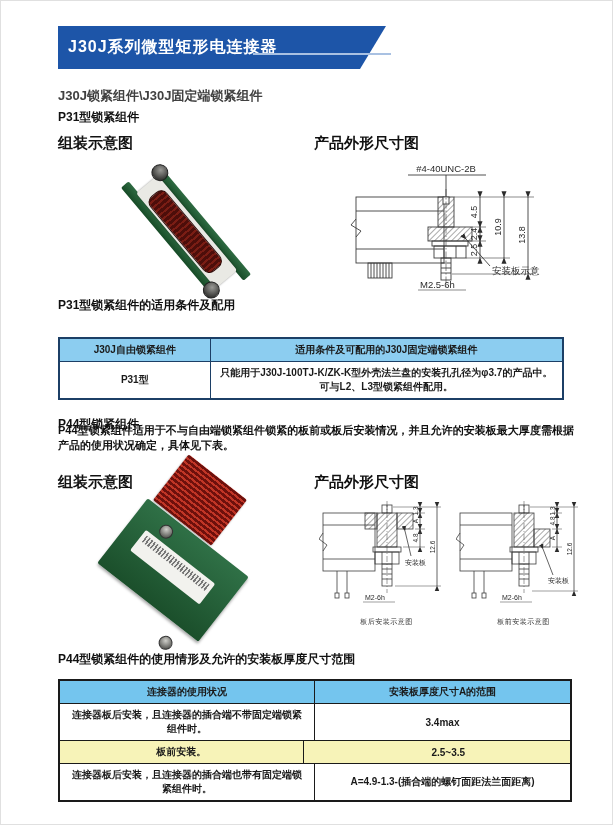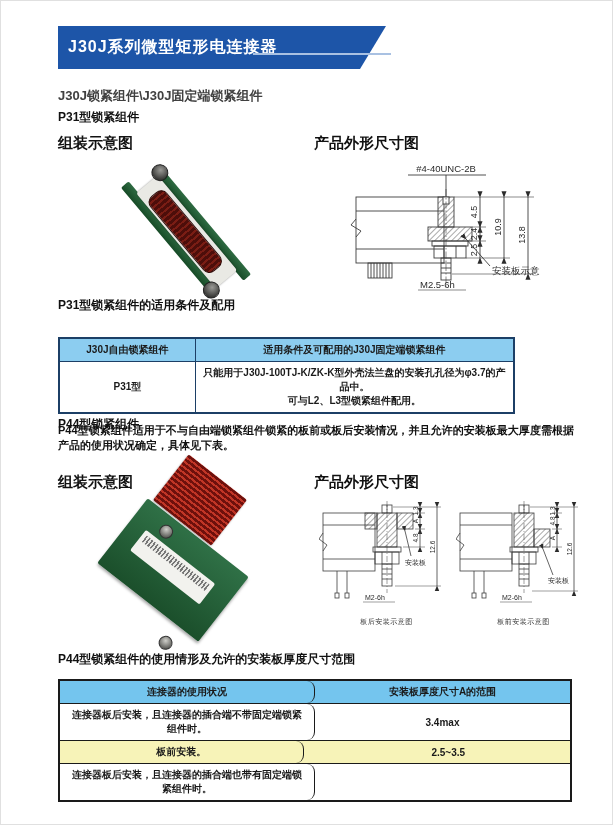--- a/index.html
+++ b/index.html
@@ -27,39 +27,39 @@
   .sec-heading{position:absolute;left:57px;top:86px;color:#404040;font-weight:bold;font-size:13px;}
   .sub-heading{position:absolute;font-weight:bold;font-size:12px;color:#111;}
   .fig-label{position:absolute;font-weight:bold;font-size:15px;color:#111;}
 
   .para{
     position:absolute;left:57px;top:422px;width:516px;
     font-size:11px;font-weight:bold;line-height:15px;color:#111;text-align:justify;
   }
 
   
-  .t1{position:absolute;left:57px;top:336px;width:457px;border:2px solid #1c3f66;box-sizing:border-box;background:#fff;}
+  .t1{position:absolute;left:57px;top:336px;width:506px;border:2px solid #1c3f66;box-sizing:border-box;background:#fff;}
   .t1 .tr{display:flex;}
   .t1 .hdr{background:#8ccdf0;border-bottom:1px solid #1c3f66;}
   .t1 .c1{width:30%;border-right:1px solid #1c3f66;box-sizing:border-box;}
   .t1 .c2{width:70%;box-sizing:border-box;}
   .t1 .cell{display:flex;flex-direction:column;align-items:center;justify-content:center;
     text-align:center;font-size:10px;font-weight:bold;padding:4px 6px;min-height:18px;}
   .t1 .hdr .cell{min-height:16px;}
 
   
   .t2{position:absolute;left:57px;top:678px;width:514px;border:2px solid #1a1a1a;box-sizing:border-box;background:#fff;}
   .t2 .tr{display:flex;border-bottom:1px solid #1a1a1a;}
   .t2 .tr:last-child{border-bottom:none;}
   .t2 .hdr{background:#74c5ee;}
   .t2 .yellow{background:#f7f3b8;gap:23px;}
   .t2 .c1{width:50%;border-right:1px solid #1a1a1a;box-sizing:border-box;}
   .t2 .c2{width:50%;box-sizing:border-box;}
   .t2 .cell{display:flex;align-items:center;justify-content:center;text-align:center;
-    font-size:10px;font-weight:bold;padding:4px 8px;min-height:19px;border-radius:8px;}
+    font-size:10px;font-weight:bold;padding:4px 8px;min-height:19px;}
 
   
   .photo1{position:absolute;left:105px;top:150px;width:160px;height:160px;}
   .photo1 .asm{
     position:absolute;left:5px;top:58px;width:150px;height:44px;
     transform:rotate(50deg);
   }
   .photo1 .rail{position:absolute;background:linear-gradient(#2e6b42,#174b27);border-radius:2px;}
   .photo1 .railA{left:18px;top:0;width:132px;height:10px;}
   .photo1 .railB{left:0;top:34px;width:132px;height:10px;}
@@ -318,16 +318,17 @@
     <div class="tr">
       <div class="cell c1">连接器板后安装，且连接器的插合端不带固定端锁紧组件时。</div>
       <div class="cell c2">3.4max</div>
     </div>
     <div class="tr yellow">
       <div class="cell c1">板前安装。</div>
       <div class="cell c2">2.5~3.5</div>
     </div>
     <div class="tr">
       <div class="cell c1">连接器板后安装，且连接器的插合端也带有固定端锁紧组件时。</div>
+      <div class="cell c2">A=4.9-1.3-(插合端的螺钉面距法兰面距离)</div>
     </div>
   </div>
 
 </div>
 
 </body></html>

